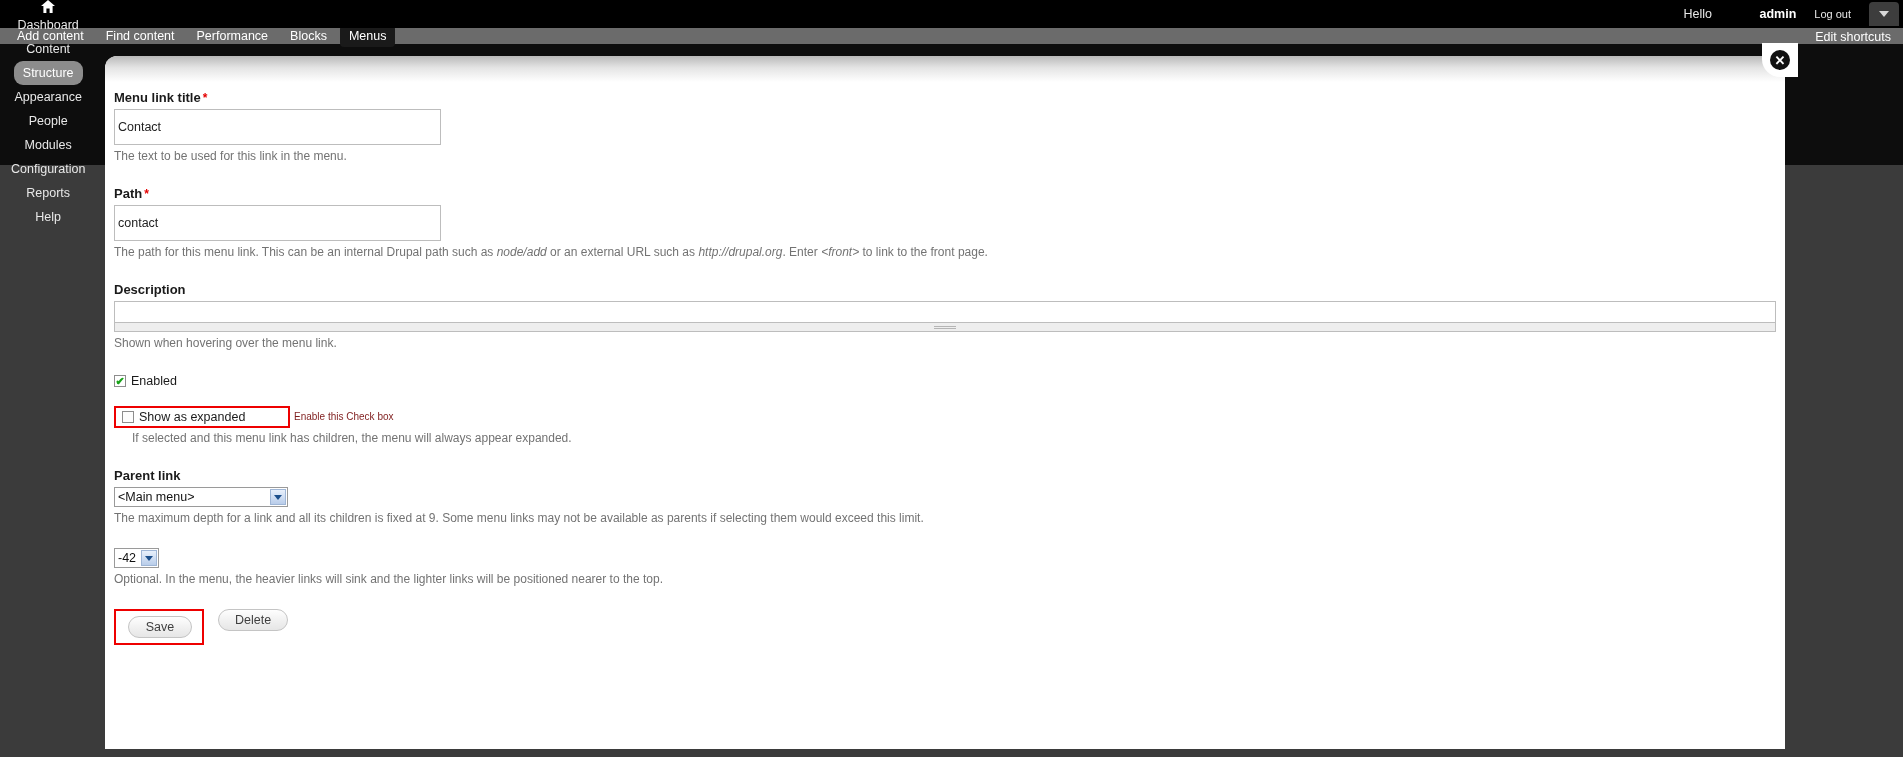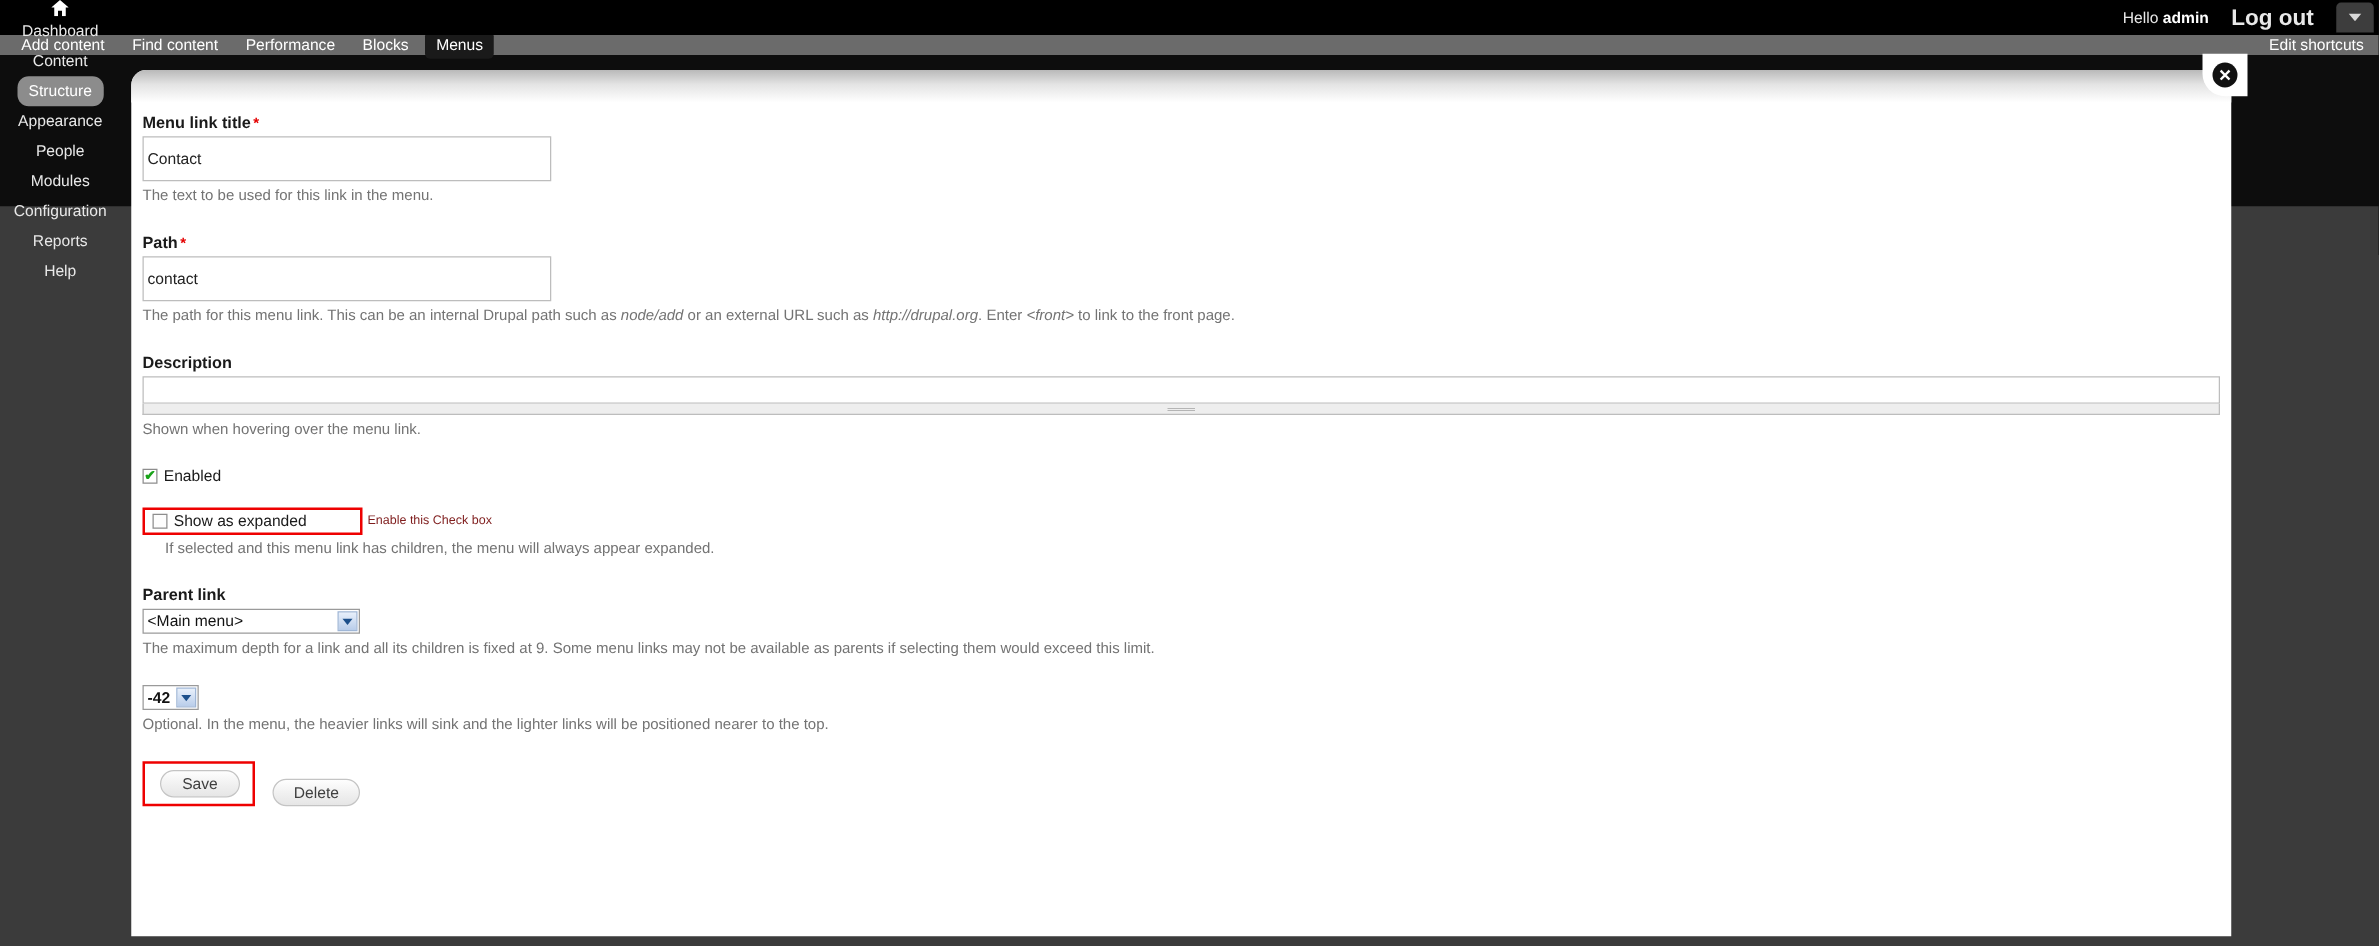--- a/index.html
+++ b/index.html
@@ -38,22 +38,22 @@
   .tb-home svg { display: block; }
   .tb-item {
     color: #e8e8e8; font-size: 12.5px; line-height: 16px;
     padding: 4px 9px; margin: 0 2px; white-space: nowrap;
     border-radius: 9px; cursor: default;
   }
   .tb-item.active {
     background: #8c8c8c; color: #fff;
   }
   .tb-hello { color: #e8e8e8; font-size: 12.5px; padding: 4px 8px; white-space: nowrap; }
-  .tb-hello b { color: #fff; font-weight: bold; }
-  .tb-logout { color: #e8e8e8; font-size: 18px; padding: 4px 10px; white-space: nowrap; font-weight: bold; }
+  .tb-hello b { color: #fff; font-weight: bold; margin-left: 44px; }
+  .tb-logout { color: #e8e8e8; font-size: 11px; padding: 4px 10px; white-space: nowrap; }
   .tb-drawer-toggle {
     width: 30px; height: 24px; margin-left: 8px; margin-right: 4px;
     background: #3d3d3d; border-radius: 4px 4px 0 0;
     display: flex; align-items: center; justify-content: center;
   }
   .caret-down {
     width: 0; height: 0;
     border-left: 5px solid transparent; border-right: 5px solid transparent;
     border-top: 6px solid #d8d8d8;
   }
@@ -180,24 +180,24 @@
     background: linear-gradient(to bottom, #e8f0fb 0%, #b9cdea 100%);
     border: 1px solid #9fb6d6;
     display: flex; align-items: center; justify-content: center;
   }
   .select-wrap .arrow i {
     width: 0; height: 0; display: block;
     border-left: 4px solid transparent; border-right: 4px solid transparent;
     border-top: 5px solid #1c4f8b;
   }
   .select-parent { width: 174px; }
-  .select-weight { width: 45px; font-weight: bold; }
-
-  
-  .btn-row { display: flex; align-items: flex-end; }
+  .select-weight { width: 45px; }
+
+  
+  .btn-row { display: flex; align-items: flex-start; }
   .btn-hl { border: 2px solid #ee0000; padding: 5px 10px 5px 12px; display: inline-block; }
   .btn {
     display: inline-flex; align-items: center; justify-content: center;
     min-width: 64px; height: 22px; padding: 0 16px;
     border: 1px solid #c4c4c4; border-radius: 11px;
     background: linear-gradient(to bottom, #fefefe 0%, #f0f0f0 55%, #e6e6e6 100%);
     font-size: 12.5px; color: #3f3f3f; white-space: nowrap;
   }
   .btn-delete { margin-left: 14px; }
 

